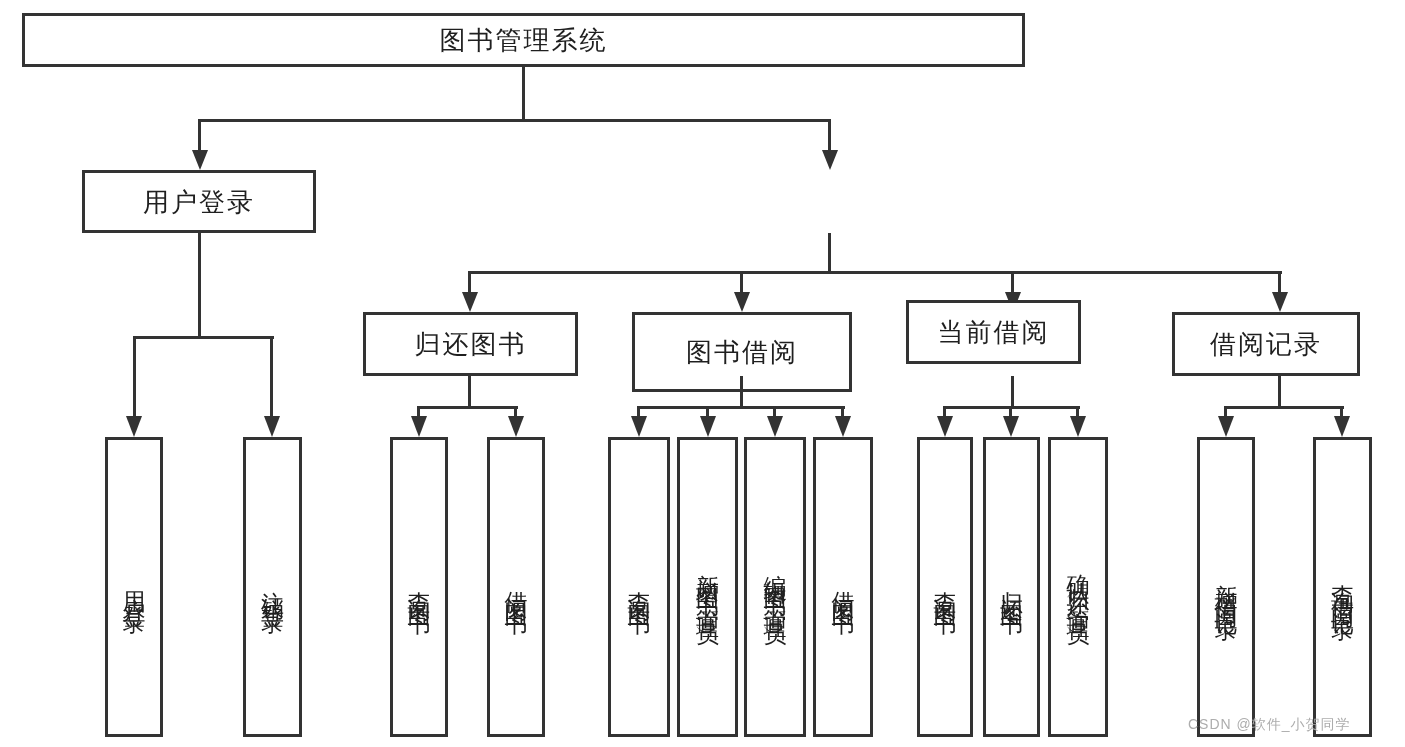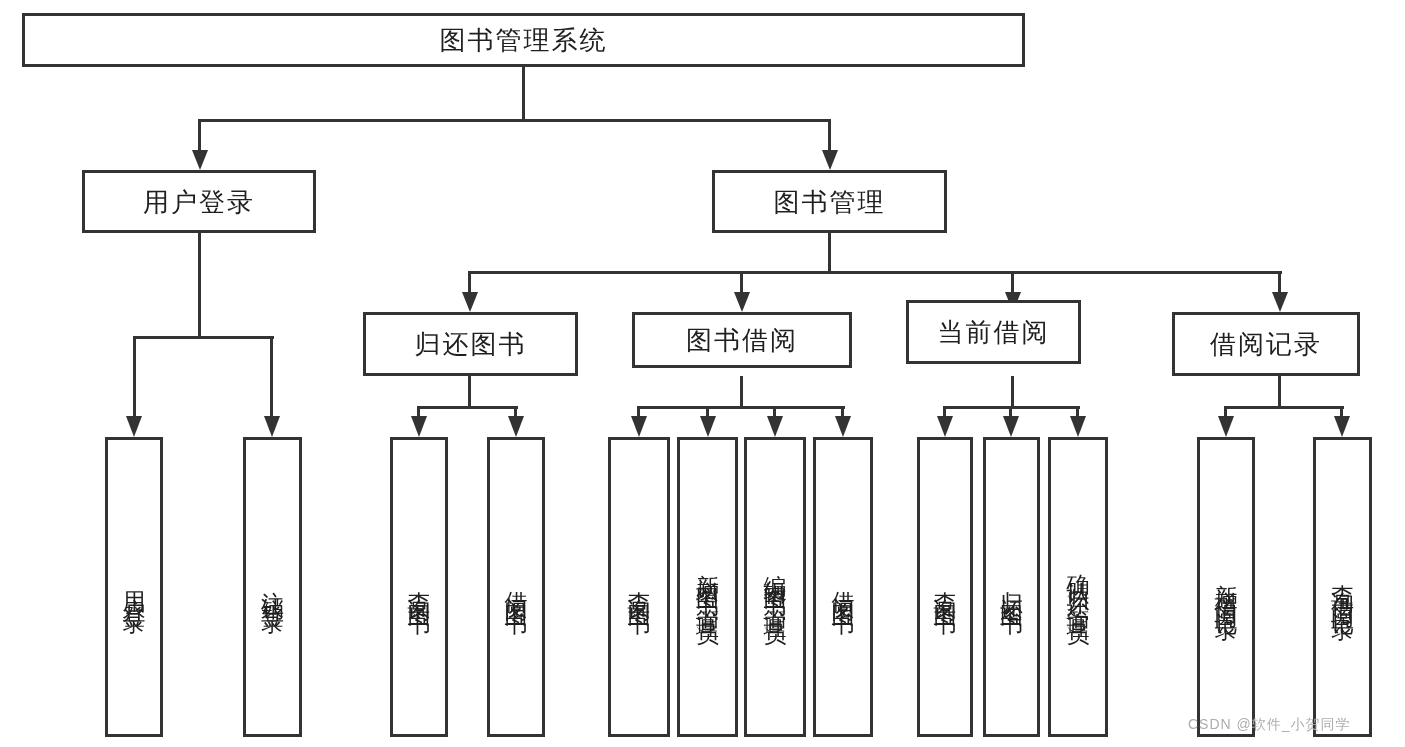--- a/index.html
+++ b/index.html
@@ -70,23 +70,20 @@
   <div class="vl" style="left:522px;top:67px;height:54px"></div>
   <div class="hl" style="left:198px;top:119px;width:633px"></div>
   <div class="vl" style="left:198px;top:122px;height:30px"></div>
   <div class="ar short" style="left:192px;top:150px"></div>
   <div class="vl" style="left:828px;top:122px;height:30px"></div>
   <div class="ar short" style="left:822px;top:150px"></div>
 
   <div class="box" style="left:82px;top:170px;width:234px;height:63px">
     <span class="hlbl">用户登录</span>
   </div>
-  <div class="box" style="left:712px;top:170px;width:235px;height:63px">
-    <span class="hlbl">图书管理</span>
-  </div>
 
   <div class="vl" style="left:198px;top:233px;height:106px"></div>
   <div class="hl" style="left:133px;top:336px;width:141px"></div>
   <div class="vl" style="left:133px;top:339px;height:77px"></div>
   <div class="ar" style="left:126px;top:416px"></div>
   <div class="vl" style="left:270px;top:339px;height:77px"></div>
   <div class="ar" style="left:264px;top:416px"></div>
 
   <div class="vl" style="left:828px;top:233px;height:41px"></div>
   <div class="hl" style="left:468px;top:271px;width:814px"></div>
@@ -95,21 +92,21 @@
   <div class="vl" style="left:740px;top:274px;height:20px"></div>
   <div class="ar short" style="left:734px;top:292px"></div>
   <div class="vl" style="left:1011px;top:274px;height:20px"></div>
   <div class="ar short" style="left:1005px;top:292px"></div>
   <div class="vl" style="left:1278px;top:274px;height:20px"></div>
   <div class="ar short" style="left:1272px;top:292px"></div>
 
   <div class="box" style="left:363px;top:312px;width:215px;height:64px">
     <span class="hlbl">归还图书</span>
   </div>
-  <div class="box" style="left:632px;top:312px;width:220px;height:56px">
+  <div class="box" style="left:632px;top:312px;width:220px;height:80px">
     <span class="hlbl">图书借阅</span>
   </div>
   <div class="box" style="left:906px;top:300px;width:175px;height:64px">
     <span class="hlbl">当前借阅</span>
   </div>
   <div class="box" style="left:1172px;top:312px;width:188px;height:64px">
     <span class="hlbl">借阅记录</span>
   </div>
 
   <div class="vl" style="left:468px;top:376px;height:33px"></div>

